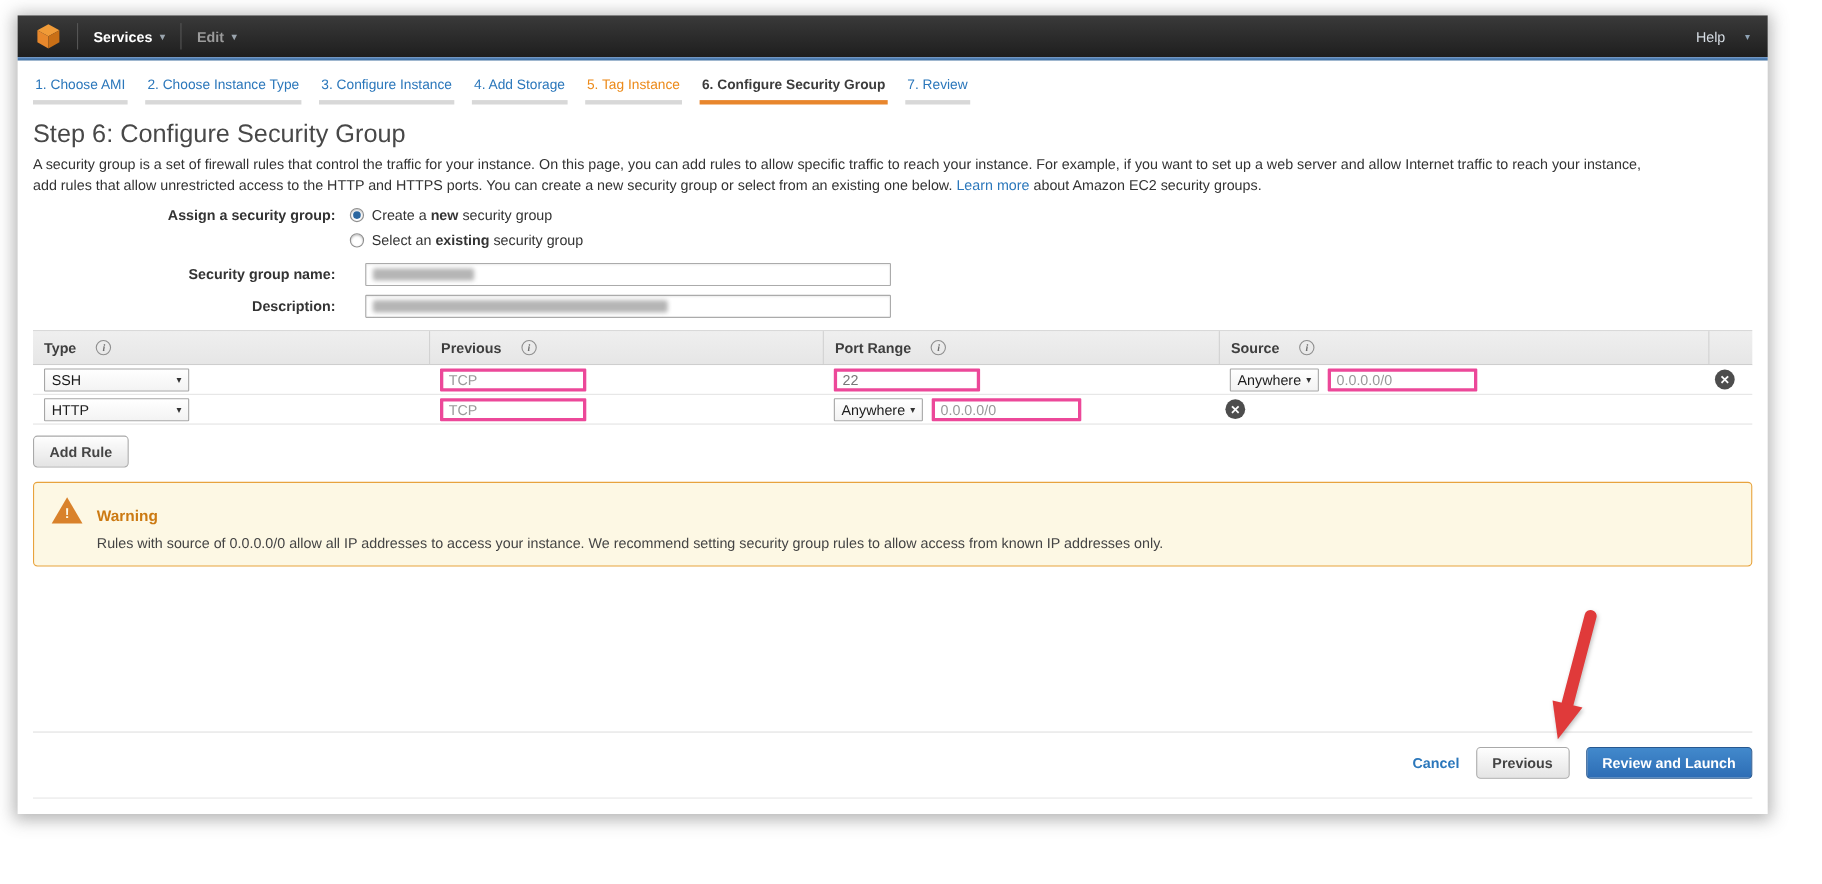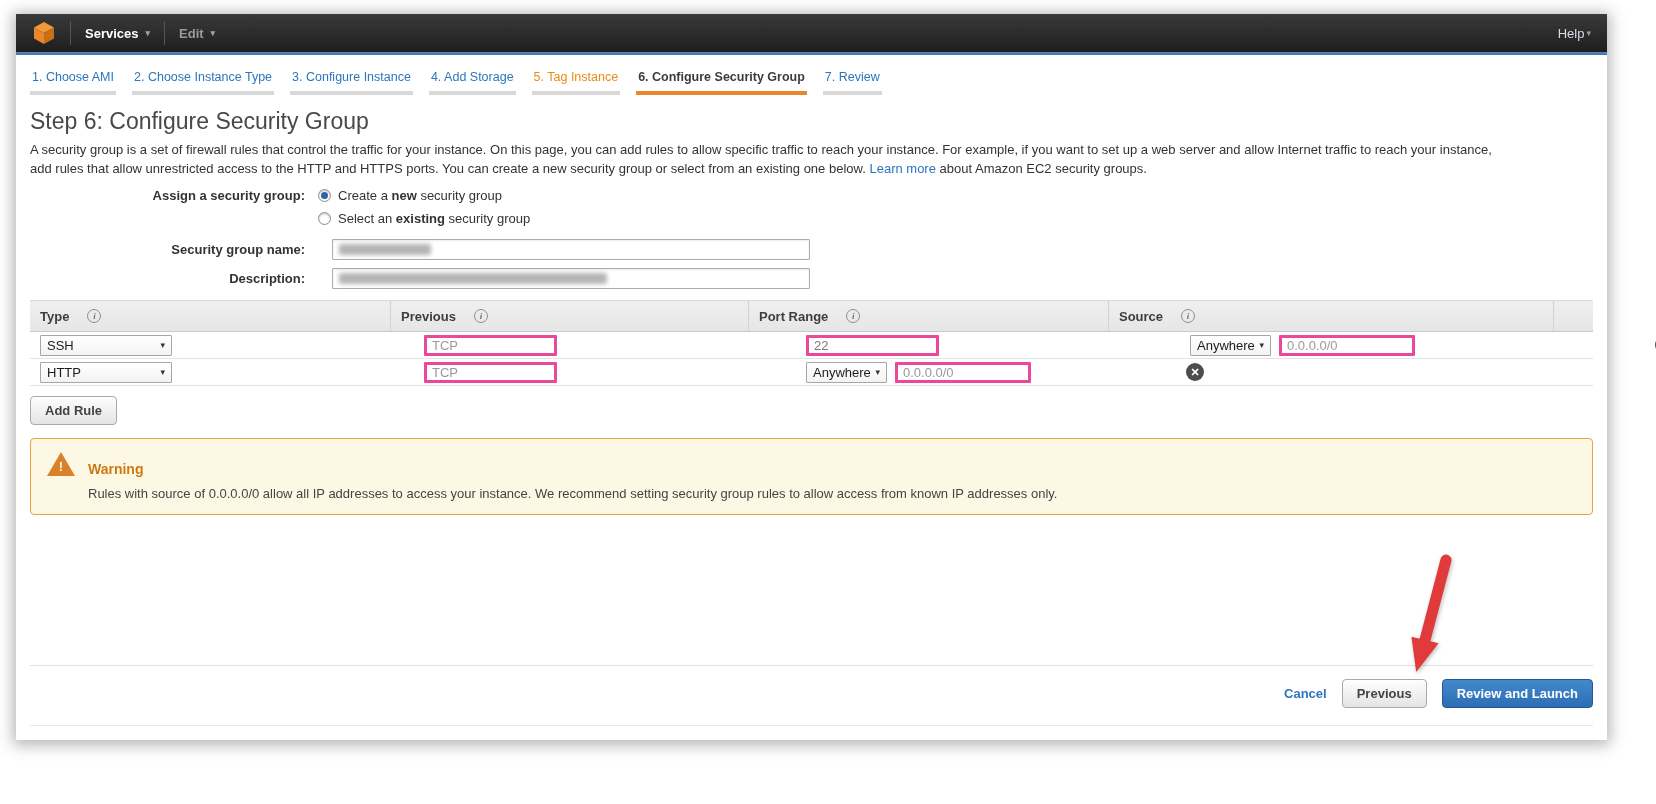--- a/index.html
+++ b/index.html
@@ -12,21 +12,21 @@
   
   .navbar {
     height:38px; background:linear-gradient(#3a3a3a,#1e1e1e);
     display:flex; align-items:center; padding:0 16px; color:#fff;
   }
   .nav-divider { width:1px; height:24px; background:#555; margin:0 14px; }
   .nav-item { display:flex; align-items:center; gap:7px; font-size:13px; font-weight:bold; cursor:pointer; }
   .nav-item .caret { font-size:9px; color:#9aa4ad; }
   .nav-services { color:#ffffff; }
   .nav-edit { color:#9b9b9b;justify-content:space-between; }
-  .nav-right { margin-left:auto; display:flex; align-items:center; gap:2px; color:#d6dde4; font-size:13px; cursor:pointer;justify-content:flex-end; }
+  .nav-right { margin-left:auto; display:flex; align-items:center; gap:18px; color:#d6dde4; font-size:13px; cursor:pointer;justify-content:flex-end; }
   .nav-right .caret { font-size:9px; color:#8fa3b5; }
   .blue-strip { height:3px; background:linear-gradient(#5b8ac2,#41709f); }
   .logo-box { width:24px; height:24px; display:inline-block; }
 
   
   .content { padding:0 14px; }
 
   .tabs { display:flex; gap:16px; margin-top:7px; }
   .tab { font-size:12.5px; padding:8px 2px 7px; border-bottom:4px solid #d8d8d8; color:#2b77bb; cursor:pointer; white-space:nowrap; }
   .tab.highlight { color:#ec8a19; }
@@ -53,21 +53,21 @@
   .redacted.long { width:268px; }
 
   
   .rules-table { margin-top:11px; width:1563px; font-size:13px; }
   .thead, .trow { display:grid; grid-template-columns:360px 358px 360px 445px 40px; align-items:center; }
   .thead { height:32px; background:linear-gradient(#efefef,#e6e6e6); border-top:1px solid #d9d9d9; border-bottom:1px solid #c9c9c9; }
   .th { font-weight:bold; color:#3e3e3e; padding-left:10px; display:flex; align-items:center; gap:18px; height:100%; }
   .th + .th { border-left:1px solid #d2d2d2; }
   .info-icon { width:14px; height:14px; border-radius:50%; border:1px solid #8f8f8f; color:#6e6e6e;
            font:italic bold 9px "Liberation Serif", serif; display:inline-flex; align-items:center; justify-content:center; cursor:pointer; }
-  .trow { height:27px; border-bottom:1px solid #e3e3e3; background:#fff;gap:24px; }
+  .trow { height:27px; border-bottom:1px solid #e3e3e3; background:#fff; }
   .cell { padding-left:10px; display:flex; align-items:center; gap:8px; }
   .fake-select { height:21px; border:1px solid #a6a6a6; background:linear-gradient(#fff,#f3f3f3); border-radius:1px;
            display:flex; align-items:center; justify-content:space-between; padding:0 6px; cursor:pointer; color:#1c1c1c; }
   .fake-select .caret { font-size:9px; color:#333; }
   .sel-type { width:132px; }
   .sel-source { width:81px; }
   .cell input { height:21px; border:3px solid #ec4899; border-radius:1px; padding:0 5px; font-size:13px;
            font-family:"Liberation Sans", sans-serif; background:#fff; }
   .in-protocol { width:133px; color:#999; }
   .in-port { width:133px; color:#777; }

